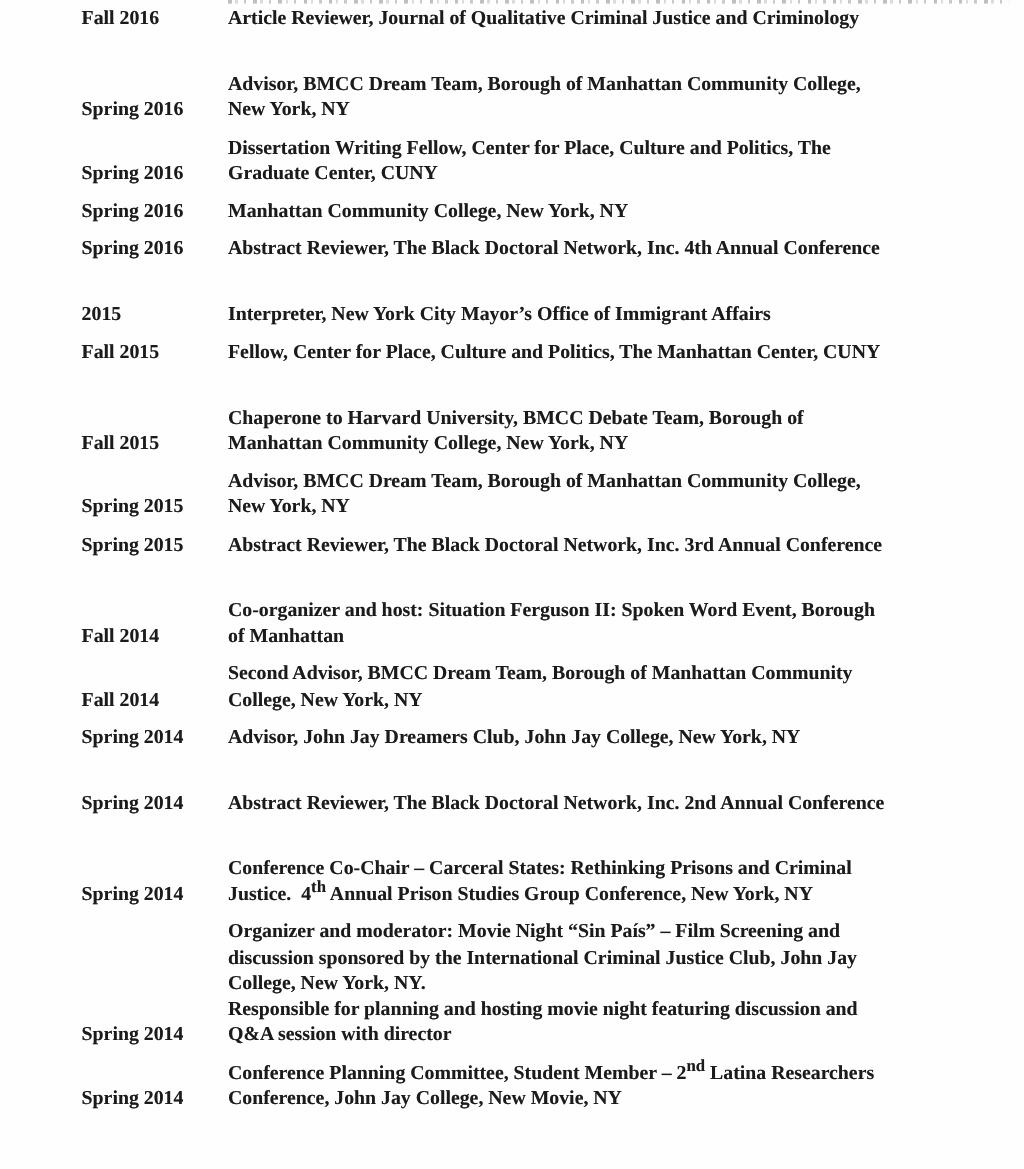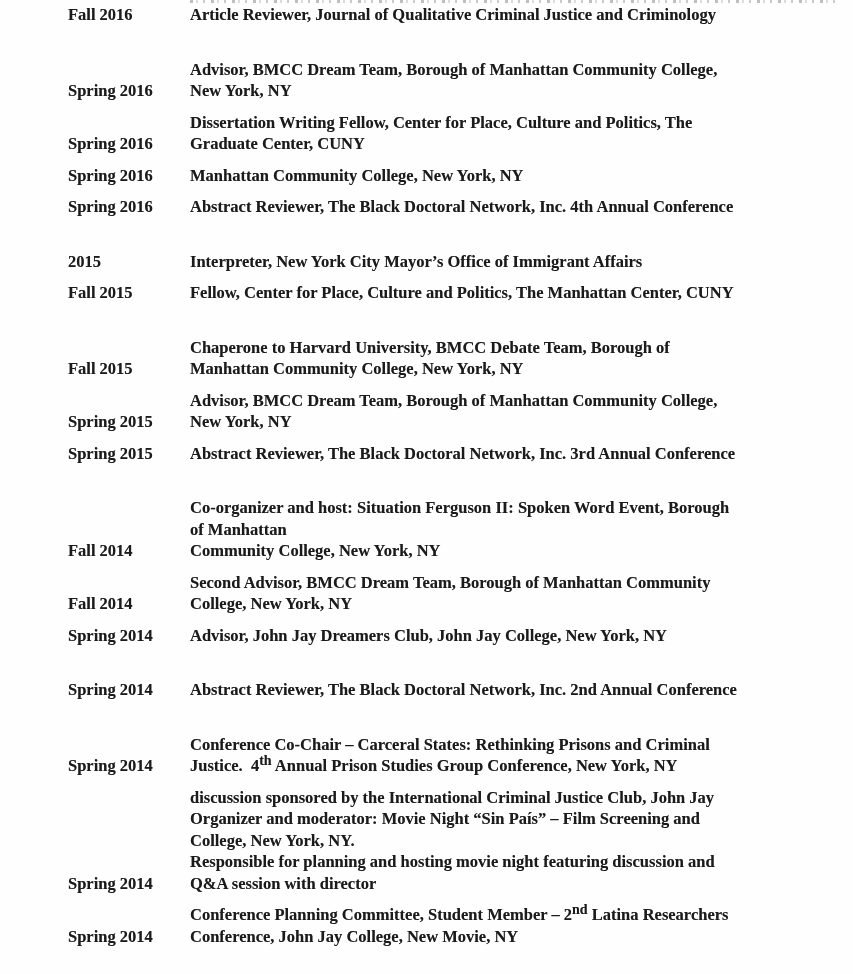--- a/index.html
+++ b/index.html
@@ -124,21 +124,20 @@
     <div class="date">Spring 2015</div>
     <div class="desc">
         <div class="line">Abstract Reviewer, The Black Doctoral Network, Inc. 3rd Annual Conference</div>
       </div>
   </div>
   <div class="entry extra-gap">
     <div class="date">Fall 2014</div>
     <div class="desc">
         <div class="line">Co-organizer and host: Situation Ferguson II: Spoken Word Event, Borough</div>
         <div class="line">of Manhattan</div>
-        <div class="line">Community College, New York, NY</div>
       </div>
   </div>
   <div class="entry">
     <div class="date">Fall 2014</div>
     <div class="desc">
         <div class="line">Second Advisor, BMCC Dream Team, Borough of Manhattan Community</div>
         <div class="line">College, New York, NY</div>
       </div>
   </div>
   <div class="entry">
@@ -156,22 +155,22 @@
   <div class="entry extra-gap">
     <div class="date">Spring 2014</div>
     <div class="desc">
         <div class="line">Conference Co-Chair – Carceral States: Rethinking Prisons and Criminal</div>
         <div class="line">Justice.&nbsp; 4<sup>th</sup> Annual Prison Studies Group Conference, New York, NY</div>
       </div>
   </div>
   <div class="entry">
     <div class="date">Spring 2014</div>
     <div class="desc">
+        <div class="line">Organizer and moderator: Movie Night “Sin País” – Film Screening and</div>
         <div class="line">discussion sponsored by the International Criminal Justice Club, John Jay</div>
-        <div class="line">Organizer and moderator: Movie Night “Sin País” – Film Screening and</div>
         <div class="line">College, New York, NY.</div>
         <div class="line">Responsible for planning and hosting movie night featuring discussion and</div>
         <div class="line">Q&amp;A session with director</div>
       </div>
   </div>
   <div class="entry">
     <div class="date">Spring 2014</div>
     <div class="desc">
         <div class="line">Conference Planning Committee, Student Member – 2<sup>nd</sup> Latina Researchers</div>
         <div class="line">Conference, John Jay College, New Movie, NY</div>

